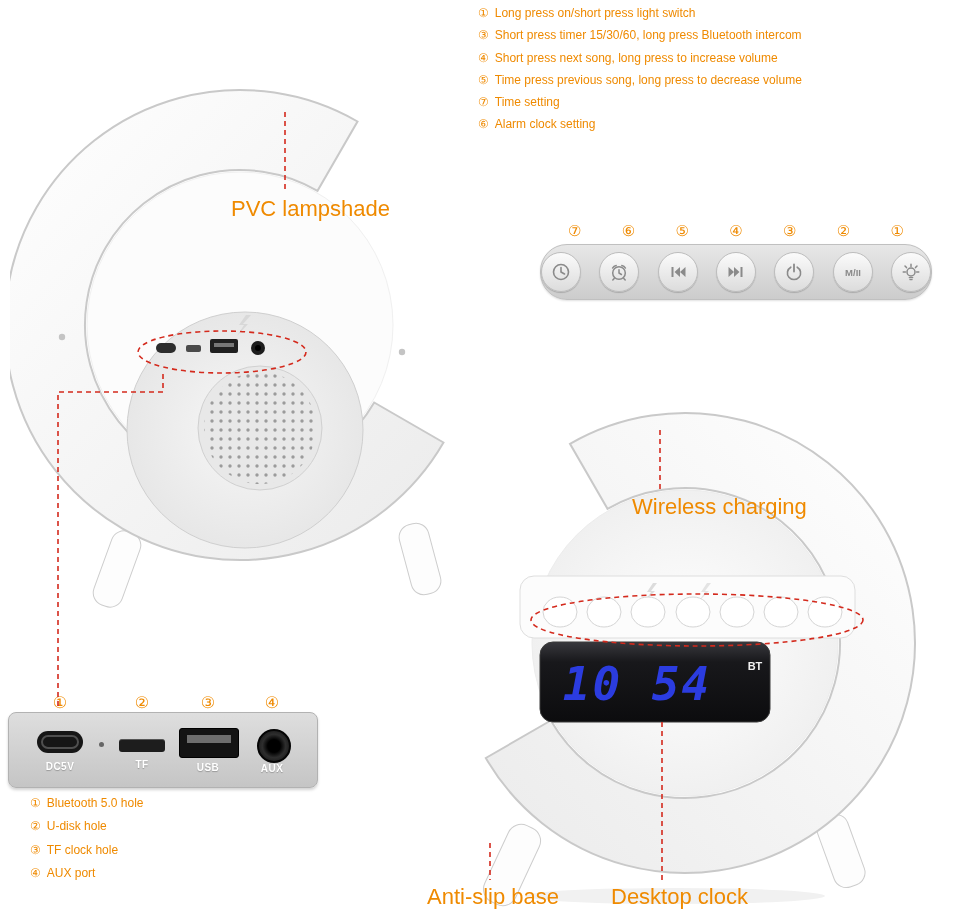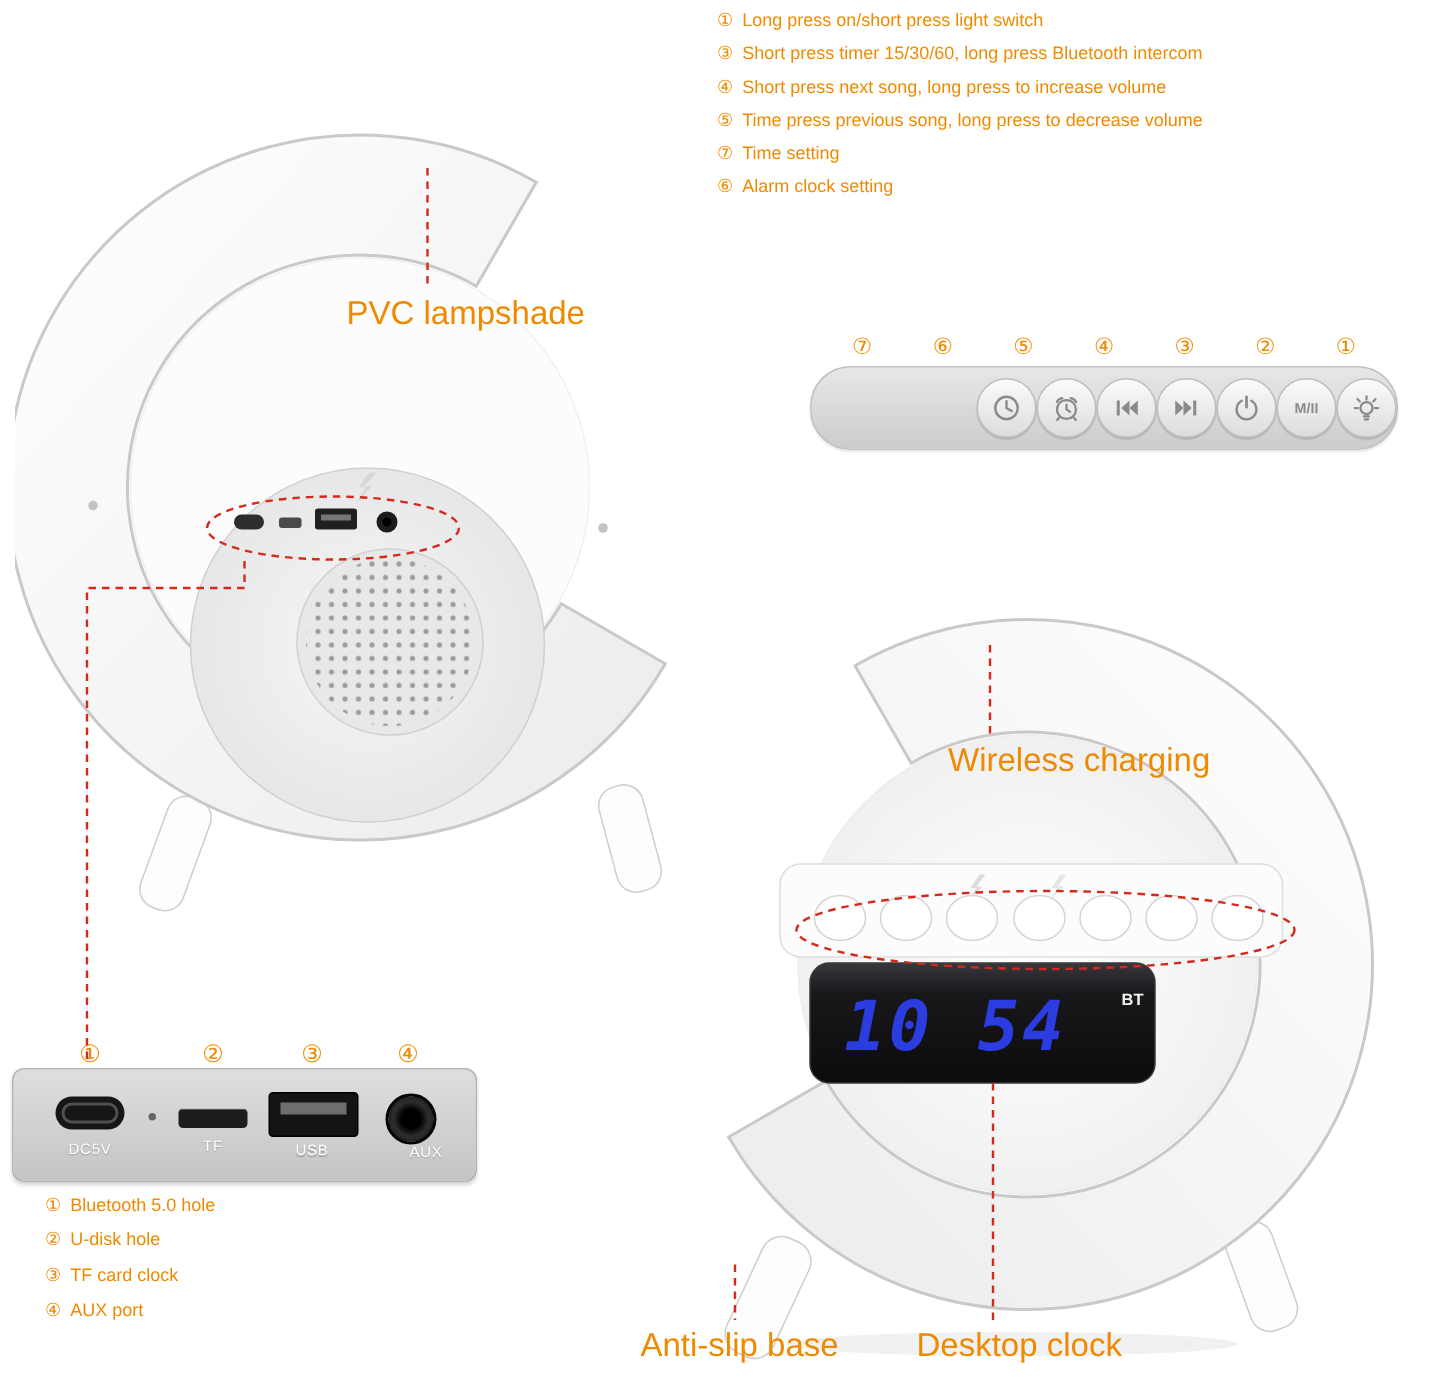--- a/index.html
+++ b/index.html
@@ -7,21 +7,21 @@
           font-family:"Liberation Sans",sans-serif;}
   
   .top-list{position:absolute;left:478px;top:2px;margin:0;padding:0;list-style:none;
             color:#ef8a00;font-size:12px;line-height:22.3px;white-space:nowrap;}
   .top-list .num{margin-right:6px;}
   
   .strip-wrap{position:absolute;left:540px;top:222px;width:392px;}
   .strip-nums{display:flex;justify-content:space-evenly;color:#ef8a00;font-size:15px;height:22px;}
   .strip-nums span{width:38px;text-align:center;}
   .strip{height:54px;background:linear-gradient(#e7e7e7,#cccccc);border:1px solid #c0c0c0;
-         border-radius:27px;display:flex;justify-content:flex-end;align-items:center;
+         border-radius:27px;display:flex;justify-content:space-between;align-items:center;
          box-shadow:0 1px 2px rgba(0,0,0,.12);}
   .pbtn{width:38px;height:38px;border-radius:50%;background:linear-gradient(#fbfbfb,#dcdcdc);
         border:1px solid #bdbdbd;display:flex;align-items:center;justify-content:center;
         box-shadow:0 1px 1px rgba(0,0,0,.18);}
   .pbtn svg{display:block;}
   
   .lamp-left{position:absolute;left:10px;top:75px;}
   .lamp-right{position:absolute;left:425px;top:328px;}
   
   .overlay{position:absolute;left:0;top:0;pointer-events:none;}
@@ -37,21 +37,21 @@
                border:2px solid #4f4f4f;}
   .mic-dot{position:absolute;left:90px;top:29px;width:5px;height:5px;border-radius:50%;background:#666;}
   .tfslot{position:absolute;left:110px;top:26px;width:46px;height:12px;border-radius:3px;background:#1d1d1d;
           border-top:1px solid #555;}
   .usba{position:absolute;left:170px;top:15px;width:58px;height:28px;background:#141414;border:1px solid #000;
         border-radius:3px;}
   .usba::after{content:"";position:absolute;left:7px;top:6px;right:7px;height:8px;background:#6e6e6e;}
   .auxjack{position:absolute;left:248px;top:16px;width:30px;height:30px;border-radius:50%;
            background:radial-gradient(circle at 50% 50%, #000 30%, #2e2e2e 55%, #0c0c0c 100%);
            border:2px solid #050505;}
-  .plabel{position:absolute;color:#ffffff;font-size:10px;font-weight:normal;text-align:center;
+  .plabel{position:absolute;color:#ffffff;font-size:10px;font-weight:bold;text-align:center;
           letter-spacing:.5px;text-shadow:0 1px 1px rgba(0,0,0,.25);}
   
   .bottom-list{position:absolute;left:30px;top:792px;margin:0;padding:0;list-style:none;
                color:#ef8a00;font-size:12px;line-height:23.4px;white-space:nowrap;}
   .bottom-list .num{margin-right:6px;}
 </style>
 </head>
 <body>
 
 <div class="canvas">
@@ -199,27 +199,27 @@
     <span class="num-over" style="left:187px;">③</span>
     <span class="num-over" style="left:251px;">④</span>
     <div class="usbc"></div>
     <div class="mic-dot"></div>
     <div class="tfslot"></div>
     <div class="usba"></div>
     <div class="auxjack"></div>
     <span class="plabel" style="left:26px;top:48px;width:50px;">DC5V</span>
     <span class="plabel" style="left:110px;top:46px;width:46px;">TF</span>
     <span class="plabel" style="left:170px;top:49px;width:58px;">USB</span>
-    <span class="plabel" style="left:240px;top:50px;width:46px;text-align:right;">AUX</span>
+    <span class="plabel" style="left:240px;top:50px;width:46px;">AUX</span>
   </div>
 
   <ul class="bottom-list">
     <li><span class="num">①</span><span>Bluetooth 5.0 hole</span></li>
     <li><span class="num">②</span><span>U-disk hole</span></li>
-    <li><span class="num">③</span><span>TF card clock</span></li>
+    <li><span class="num">③</span><span>TF clock hole</span></li>
     <li><span class="num">④</span><span>AUX port</span></li>
   </ul>
 
   <div class="callout-label" style="left:231px;top:196px;">PVC lampshade</div>
   <div class="callout-label" style="left:632px;top:494px;">Wireless charging</div>
   <div class="callout-label" style="left:427px;top:884px;">Anti-slip base</div>
   <div class="callout-label" style="left:611px;top:884px;">Desktop clock</div>
 
   <svg class="overlay" width="958" height="918" viewBox="0 0 958 918">
     <g fill="none" stroke="#d42a1d" stroke-width="1.6" stroke-dasharray="5 4">

